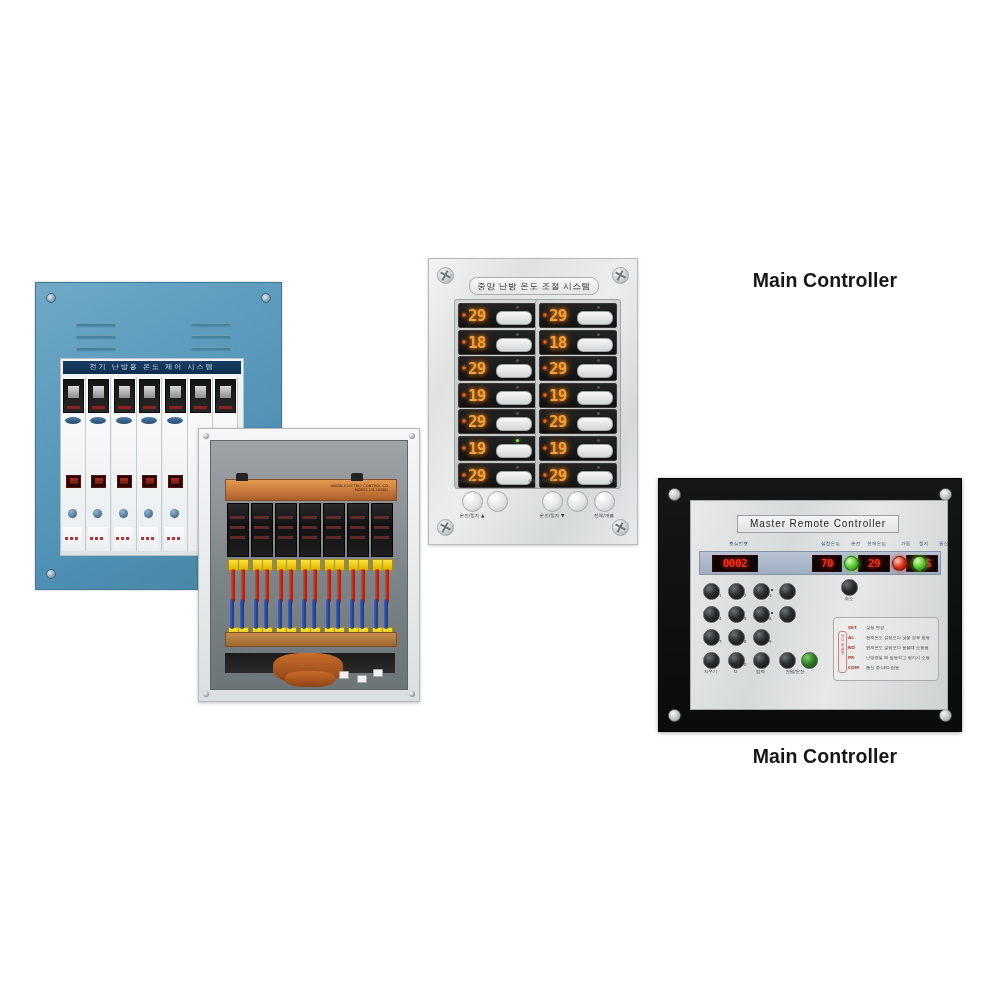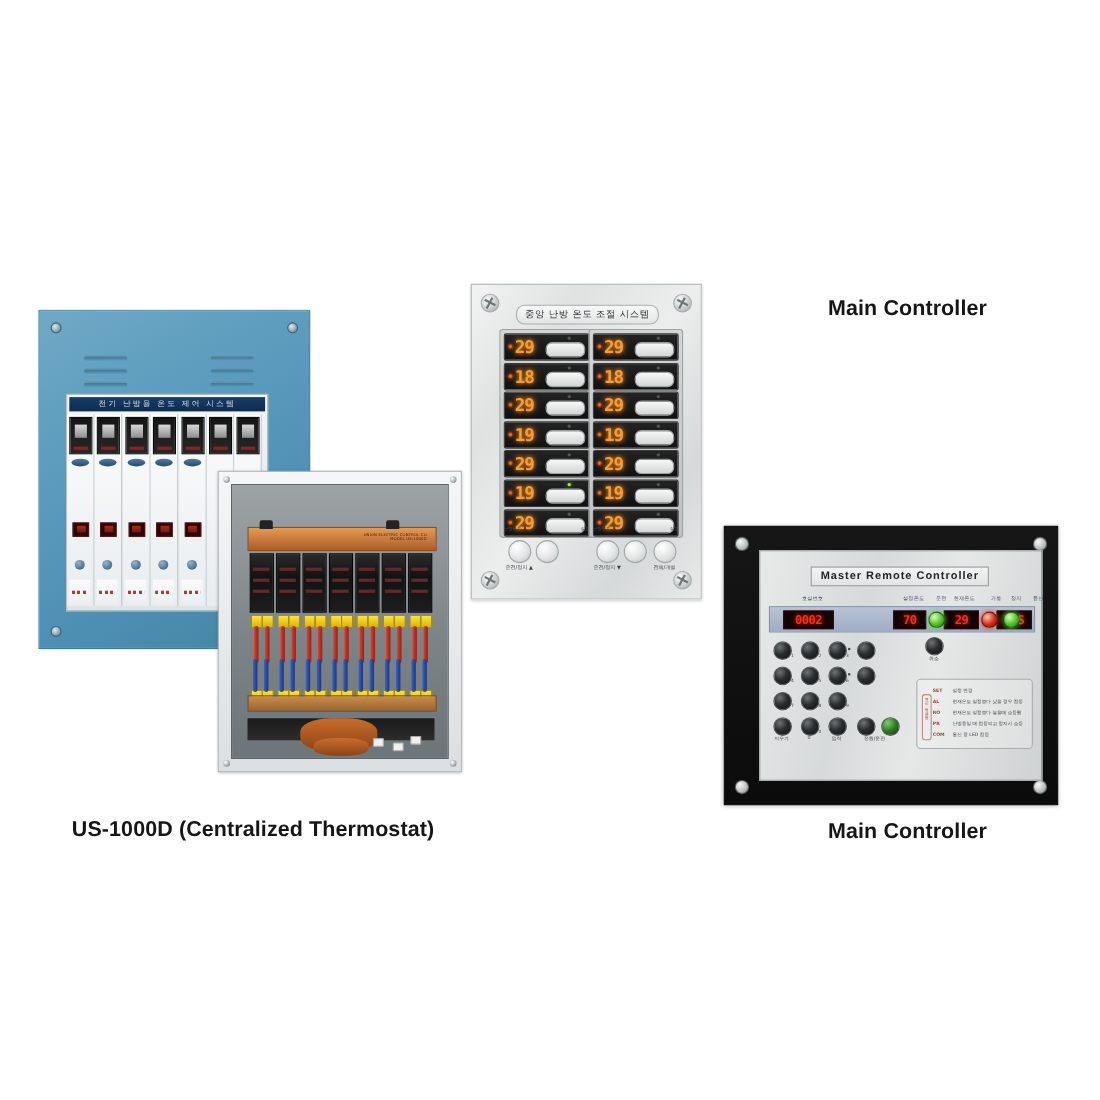--- a/index.html
+++ b/index.html
@@ -365,21 +365,21 @@
     width: 256px; height: 208px;
     background: linear-gradient(105deg,#e8eaea 0%,#d7dada 35%,#e6e8e8 60%,#cfd2d2 100%);
     border: 1px solid #a9adad;
   }
   #mrc-title {
     position: absolute; left: 46px; top: 14px;
     width: 160px; height: 16px;
     border: 1px solid #9aa0a0;
     background: linear-gradient(#f3f4f4,#e2e4e4);
     text-align: center; line-height: 16px;
-    font-size: 10px; font-weight: 700;
+    font-size: 10px; font-weight: 400;
     letter-spacing: .9px; color: #20252a;
   }
   #mrc-labels {
     position: absolute; left: 0; top: 40px; width: 256px; height: 8px;
   }
   .mrc-lbl {
     position: absolute; font-size: 4.6px; color: #3a4c66; letter-spacing: .2px;
     font-family: "DejaVu Sans", sans-serif; white-space: nowrap;
   }
   #mrc-dispbar {
@@ -450,21 +450,20 @@
 </head>
 <body>
 
 <div id="slide">
 
 
   <div class="caption" id="caption-14">
     <div>Main Controller</div>
   </div>
 
-  <div class="caption" id="caption-us1000d">US-1000D (Centralized Thermostat)</div>
 
   <div class="caption" id="caption-128">
     <div>Main Controller</div>
   </div>
 
   <div id="prod-us1000d">
     <div class="screw-sm" style="left:10px;top:10px"></div>
     <div class="screw-sm" style="right:10px;top:10px"></div>
     <div class="screw-sm" style="left:10px;bottom:10px"></div>
     <div class="screw-sm" style="right:10px;bottom:10px"></div>

